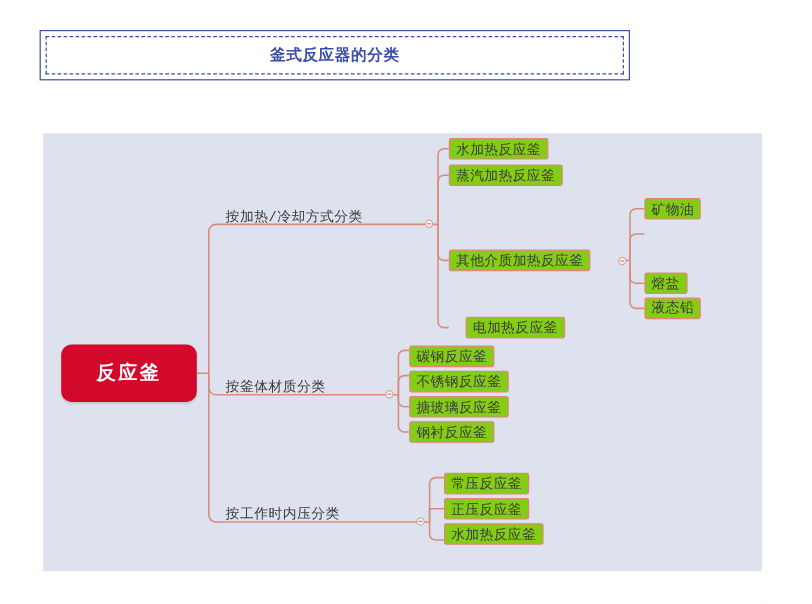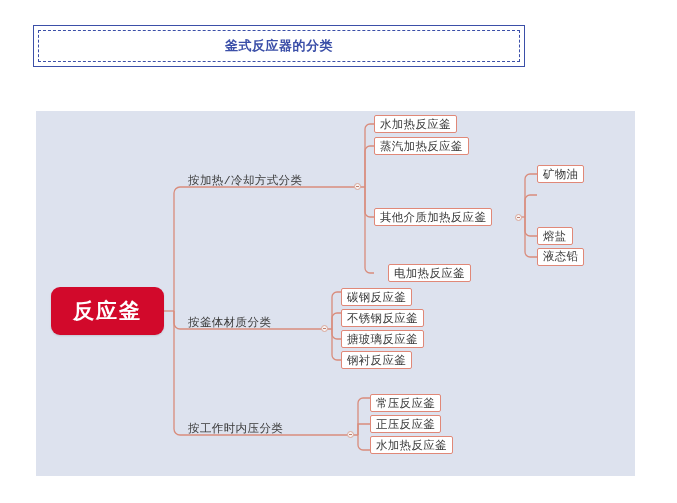--- a/index.html
+++ b/index.html
@@ -73,21 +73,21 @@
     height: 48px;
     background: #d2092b;
     border-radius: 9px;
     display: flex;
     align-items: center;
     justify-content: center;
     box-shadow: 0 1px 2px rgba(0,0,0,0.12);
   }
   #root-label {
     color: #ffffff;
-    font-size: 21px;
+    font-size: 16px;
     font-weight: bold;
     letter-spacing: 2px;
     font-family: "DejaVu Sans", "Liberation Sans", sans-serif;
   }
 
   
   .branch-node {
     position: absolute;
     display: flex;
     align-items: center;
@@ -100,21 +100,21 @@
     letter-spacing: 0.4px;
   }
 
   
   .leaf-node {
     position: absolute;
     display: flex;
     align-items: center;
     white-space: nowrap;
     border: 1px solid #e08878;
-    background: #ffffff;
+    background: #84cc16;
     border-radius: 2px;
     padding: 1px 5px 2px 5px;
     box-sizing: border-box;
     height: 18px;
   }
   .leaf-label {
     font-size: 11.5px;
     color: #3a3a3a;
     font-family: "DejaVu Sans", "Liberation Sans", sans-serif;
     letter-spacing: 0.3px;

